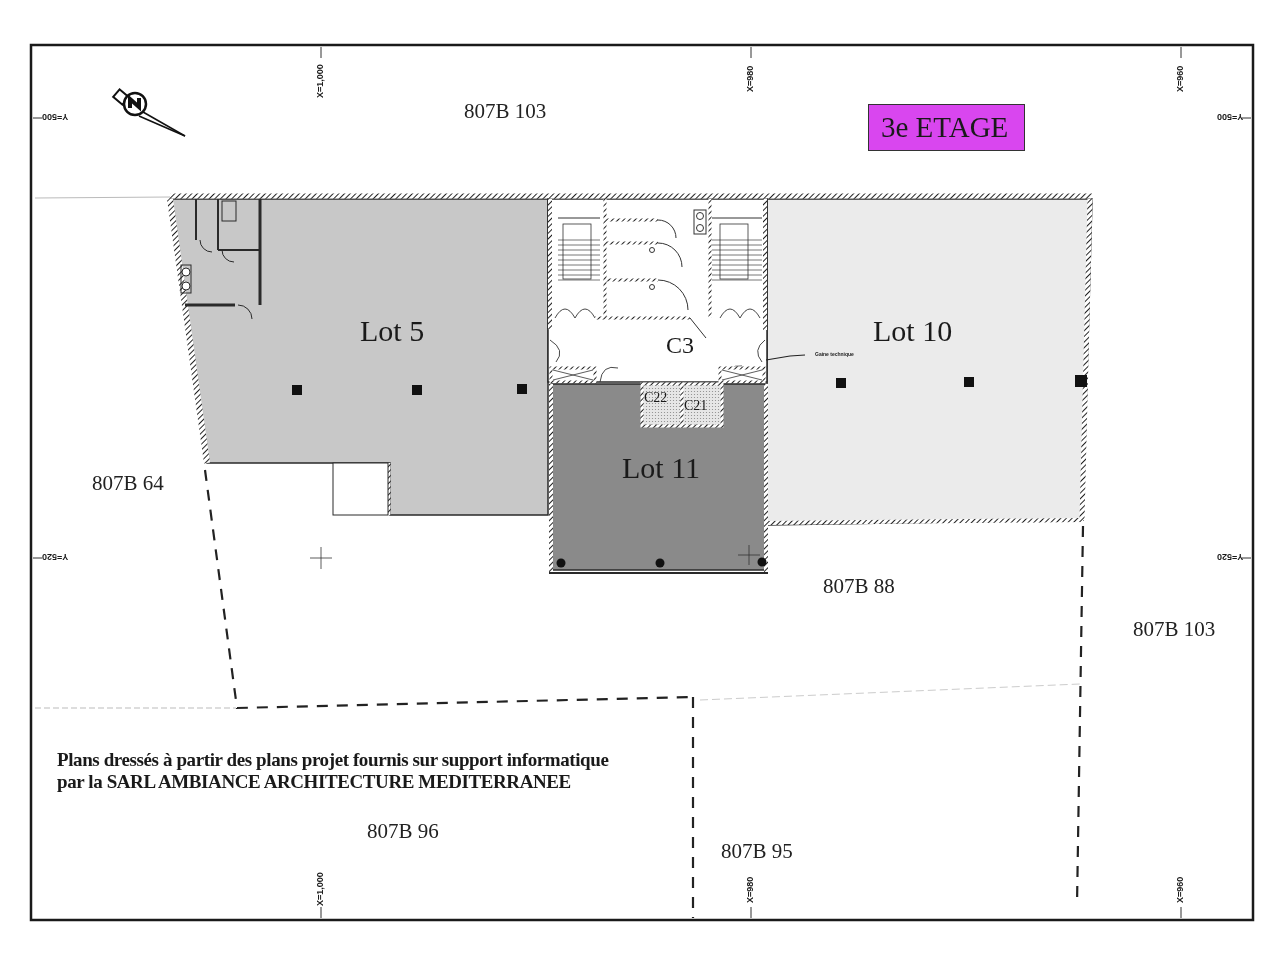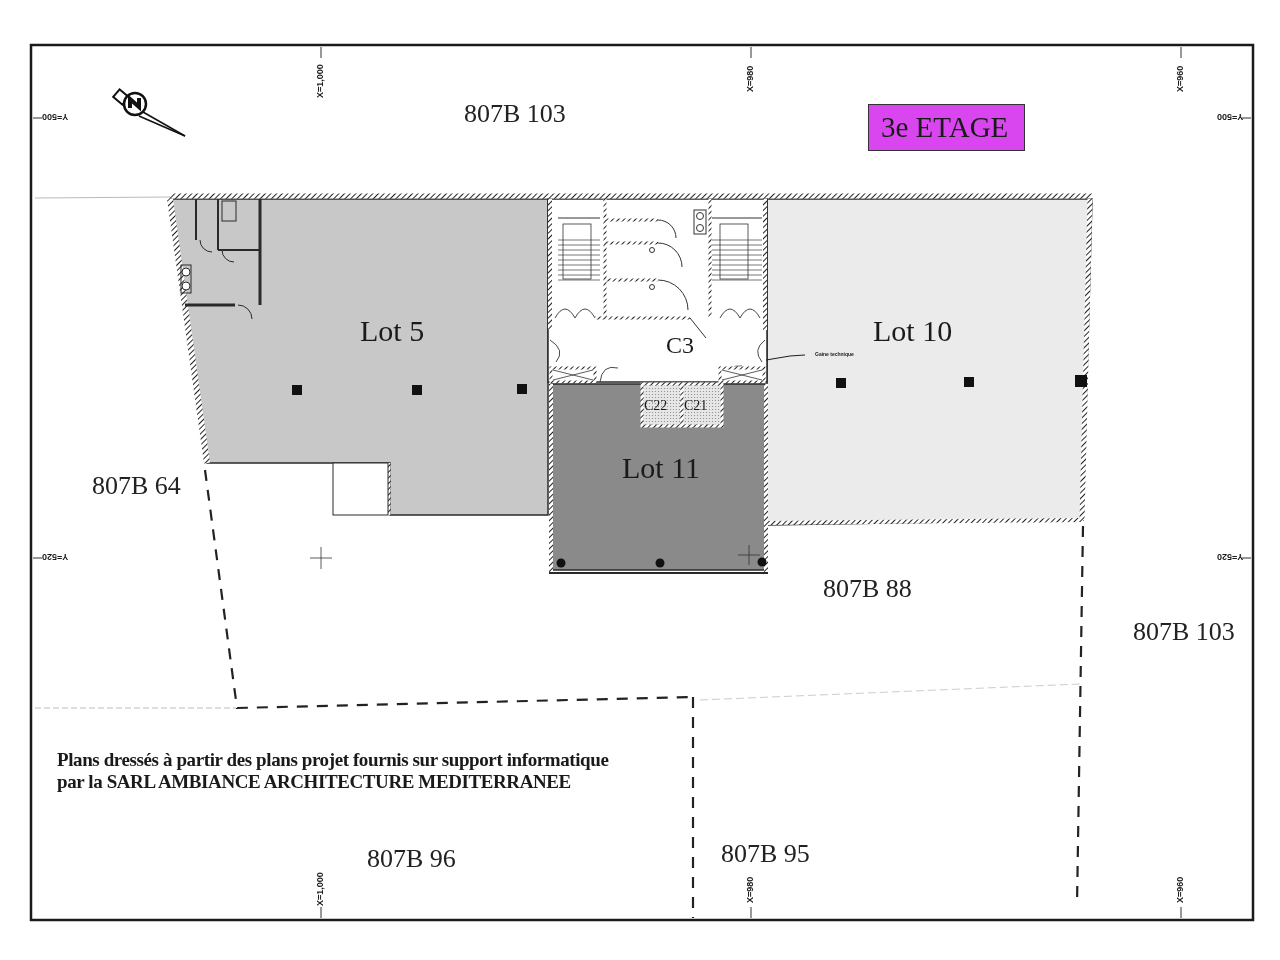--- a/index.html
+++ b/index.html
@@ -1,19 +1,19 @@
 <!DOCTYPE html>
 <html><head>
 <meta charset="utf-8">
 <style>
   html, body { margin: 0; padding: 0; background: #ffffff; }
   body { width: 1280px; height: 960px; position: relative; overflow: hidden; font-family: "Liberation Serif", serif; color: #1a1a1a; }
   #plan { position: absolute; left: 0; top: 0; width: 1280px; height: 960px; }
   .abs { position: absolute; white-space: nowrap; }
-  .parcel { font-family: "Liberation Serif", serif; font-size: 26px; color: #222; }
+  .parcel { font-family: "Liberation Serif", serif; font-size: 21px; color: #222; }
   .lot-label { font-family: "Liberation Serif", serif; font-size: 30px; color: #1a1a1a; }
   .title-box { border: 1.5px solid #333; padding: 6px 16px 6px 12px; font-size: 29px; background: #d946ef; }
   .coord-v { font-family: "Liberation Sans", sans-serif; font-size: 9px; font-weight: bold; transform: rotate(-90deg); transform-origin: left top; }
   .coord-h { font-family: "Liberation Sans", sans-serif; font-size: 9px; font-weight: bold; transform: rotate(180deg); }
   .note { font-family: "Liberation Serif", serif; font-size: 19px; line-height: 22px; font-weight: bold; color: #1a1a1a; letter-spacing: -0.4px; }
   .tiny { font-family: "Liberation Sans", sans-serif; font-size: 5px; font-weight: bold; }
   .cell-label { font-family: "Liberation Serif", serif; font-size: 14px; }
 </style>
 </head>
 <body>
@@ -189,29 +189,29 @@
 </svg>
 
 <div class="abs title-box" style="left:868px; top:104px;">
   <span>3e ETAGE</span>
 </div>
 
 <div class="abs lot-label" style="left:360px; top:314px;">Lot 5</div>
 <div class="abs lot-label" style="left:873px; top:314px;">Lot 10</div>
 <div class="abs lot-label" style="left:622px; top:451px;">Lot 11</div>
 <div class="abs lot-label" style="left:666px; top:332px; font-size:24px;">C3</div>
-<div class="abs cell-label" style="left:644px; top:398px;">C22</div>
+<div class="abs cell-label" style="left:644px; top:390px;">C22</div>
 <div class="abs cell-label" style="left:684px; top:398px;">C21</div>
 <div class="abs tiny" style="left:815px; top:351px;">Gaine technique</div>
 
 <div class="abs parcel" style="left:464px; top:99px;">807B 103</div>
 <div class="abs parcel" style="left:92px; top:471px;text-align:center;">807B 64</div>
 <div class="abs parcel" style="left:823px; top:574px;">807B 88</div>
 <div class="abs parcel" style="left:1133px; top:617px;">807B 103</div>
-<div class="abs parcel" style="left:367px; top:844px;">807B 96</div>
+<div class="abs parcel" style="left:367px; top:819px;">807B 96</div>
 <div class="abs parcel" style="left:721px; top:839px;">807B 95</div>
 
 <div class="abs coord-v" style="left:315px; top:98px;">X=1,000</div>
 <div class="abs coord-v" style="left:745px; top:92px;">X=980</div>
 <div class="abs coord-v" style="left:1175px; top:92px;">X=960</div>
 
 <div class="abs coord-v" style="left:315px; top:906px;">X=1,000</div>
 <div class="abs coord-v" style="left:745px; top:903px;">X=980</div>
 <div class="abs coord-v" style="left:1175px; top:903px;">X=960</div>
 

